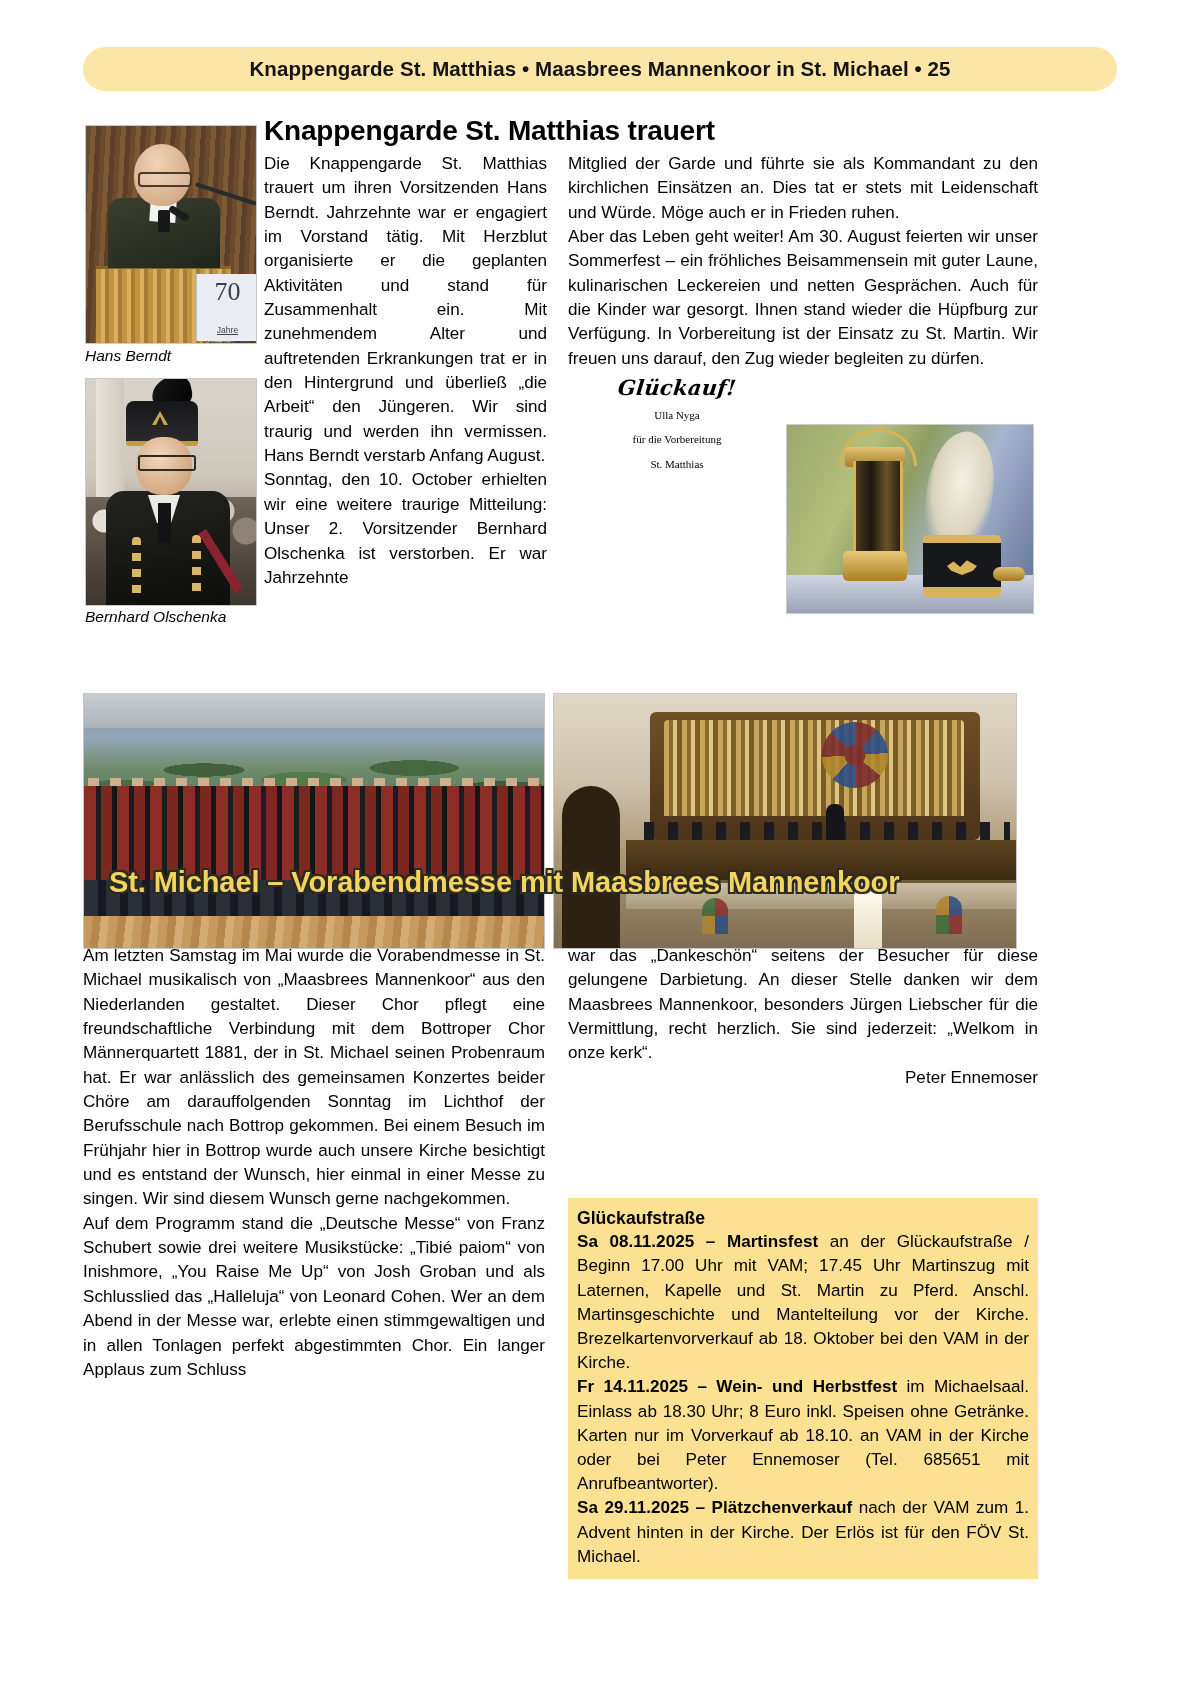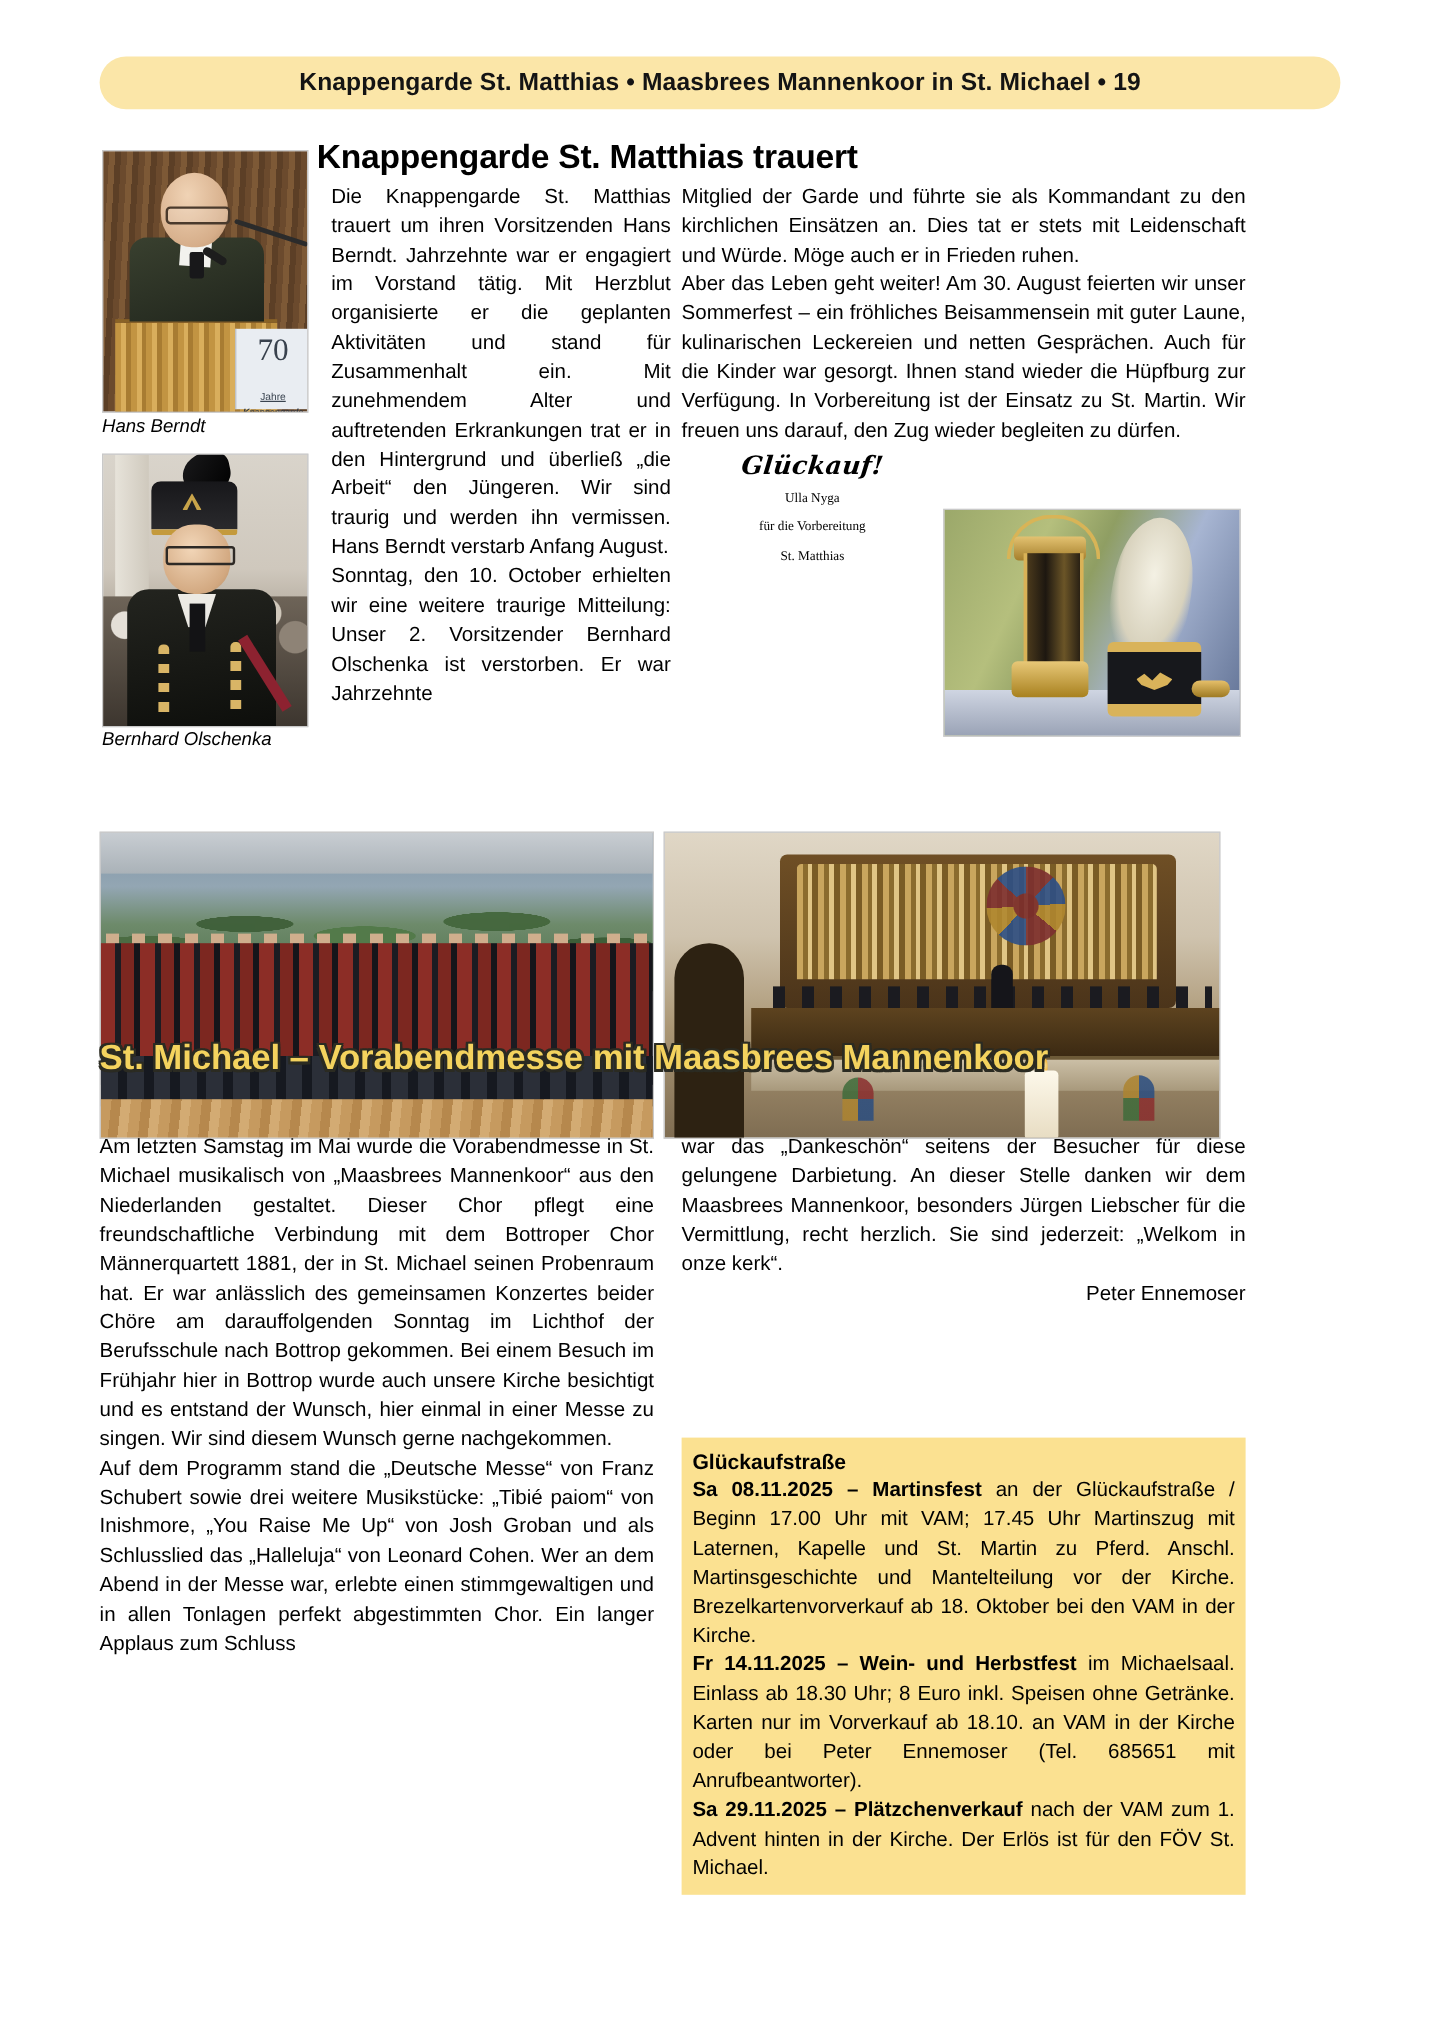--- a/index.html
+++ b/index.html
@@ -244,21 +244,21 @@
 
   
   .col{
     position:absolute;
     font-size:17.1px;
     line-height:24.35px;
     text-align:justify;
     color:#000;
     text-justify:inter-word;
   }
-  #a1-col1{ left:276px; top:152px; width:283px; }
+  #a1-col1{ left:264px; top:152px; width:283px; }
   #a1-col2{ left:568px; top:152px; width:470px; }
   #a1-col2 p{margin:0;}
   #a1-col1 p{margin:0;}
 
   .signature-block{
     text-align:center;
     width:218px;
     margin-top:2px;
   }
   .glueckauf{
@@ -398,20 +398,21 @@
     font-weight:bold;
     letter-spacing:-.1px;
     color:#f4d35e;
     text-shadow:
       -2px -2px 0 #2b2b22, 2px -2px 0 #2b2b22,
       -2px  2px 0 #2b2b22, 2px  2px 0 #2b2b22,
        0   -2px 0 #2b2b22, 0    2px 0 #2b2b22,
       -2px  0   0 #2b2b22, 2px  0   0 #2b2b22;
     pointer-events:none;
     white-space:nowrap;
+    padding-left:26px;
   }
 
   
   #a2-col1{ left:83px; top:944px; width:462px; }
   #a2-col2{ left:568px; top:944px; width:470px; }
   #a2-col2 p{margin:0;}
   #a2-col1 p{margin:0;}
   .byline{ display:block; text-align:right; }
 
   
@@ -433,21 +434,21 @@
   }
   .announce p{ margin:0; }
   .announce b{ font-weight:bold; }
 </style>
 </head>
 <body>
 
 <div class="page">
 
   <div class="header-band">
-    <div class="header-title">Knappengarde St. Matthias • Maasbrees Mannenkoor in St. Michael • 19</div>
+    <div class="header-title">Knappengarde St. Matthias • Maasbrees Mannenkoor in St. Michael • 25</div>
   </div>
 
   <div class="art1-headline">Knappengarde St. Matthias trauert</div>
 
   <div class="photo" id="photo-hans">
     <div class="sky"></div>
     <div class="lectern"></div>
     <div class="body"></div>
     <div class="collar"></div>
     <div class="tie"></div>

